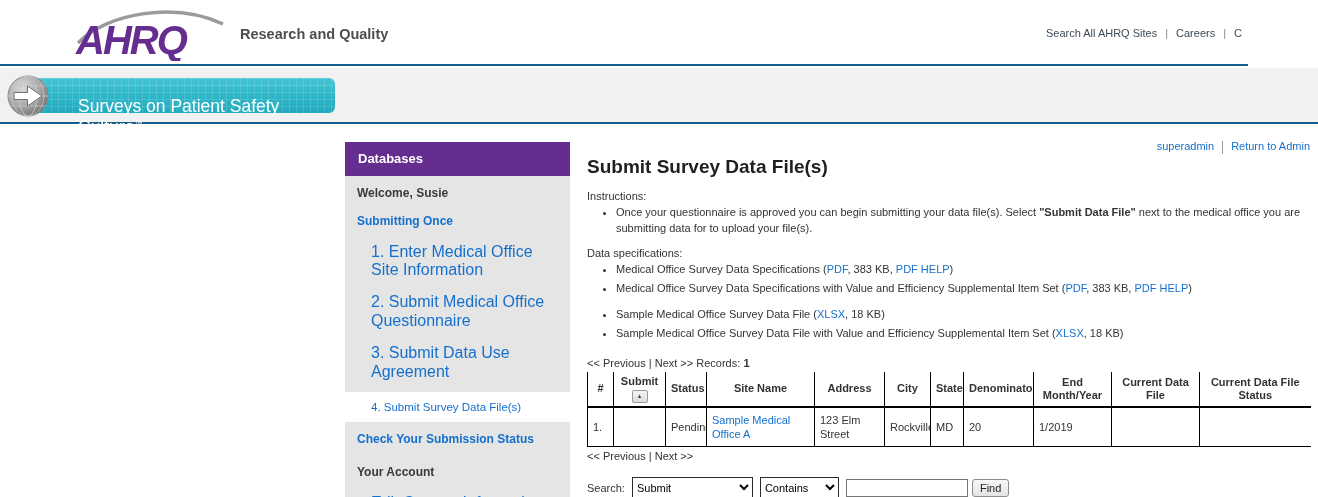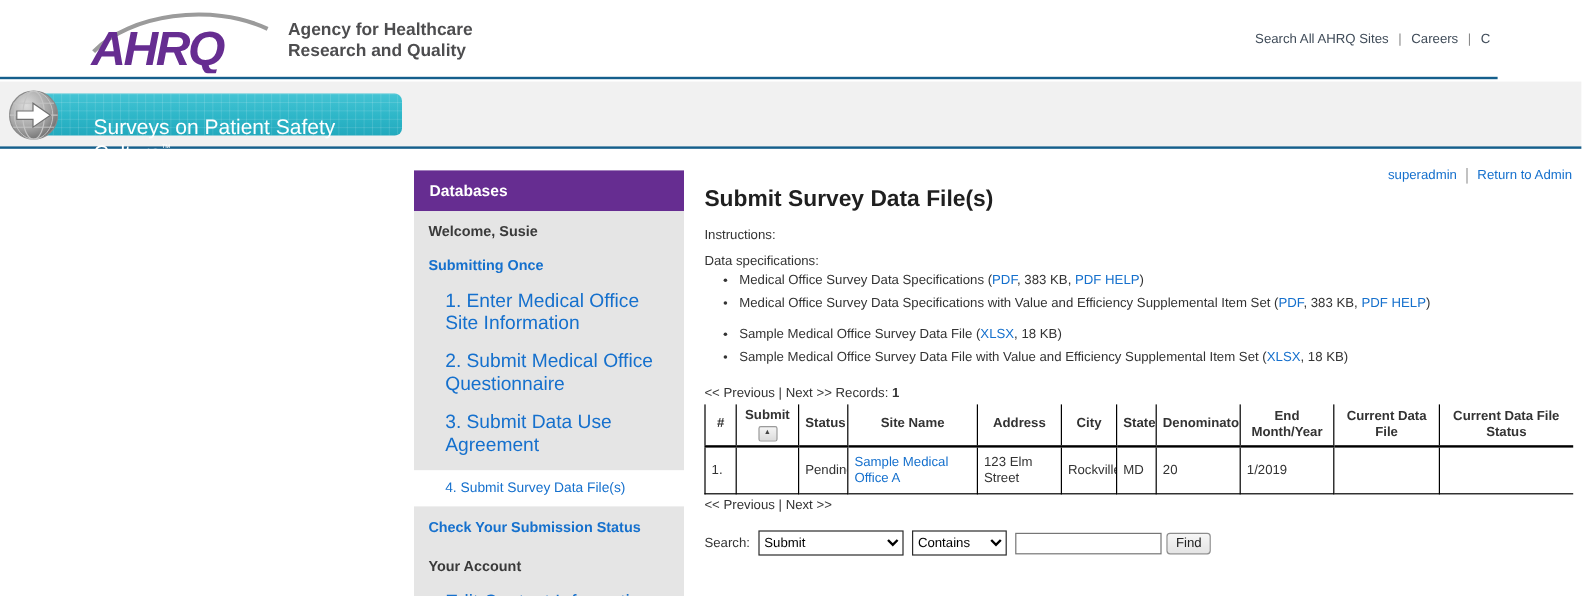--- a/index.html
+++ b/index.html
@@ -91,21 +91,20 @@
 </head>
 <body>
 
 <div class="top-header">
   <div class="logo-wrap">
     <svg width="152" height="54" viewBox="0 0 152 54">
       <path d="M4 36 C 34 5, 102 -5, 149 17" stroke="#9b9b9b" stroke-width="3.4" fill="none"></path>
       <text x="2" y="47" font-weight="bold" font-style="italic" font-size="40" letter-spacing="-2" fill="#662d91">AHRQ</text>
     </svg>
     <div class="logo-tagline">
-      <div>Agency for Healthcare</div>
       <div>Research and Quality</div>
     </div>
   </div>
   <div class="top-links">
     <a>Search All AHRQ Sites</a><span class="sep">|</span><a>Careers</a><span class="sep">|</span><a>C</a>
   </div>
 </div>
 
 <div class="band">
   <div class="teal-banner">
@@ -152,20 +151,23 @@
     <div class="sb-row sb-bold-dark" style="margin-top:5px;">Your Account</div>
     <div class="sb-row sb-sub"><a>Edit Contact Information</a></div>
   </div>
 
 </div>
 
 <div class="main">
   <h1>Submit Survey Data File(s)</h1>
 
   <div class="para-label">Instructions:</div>
+  <ul>
+    <li><span>Once your questionnaire is approved you can begin submitting your data file(s). Select </span><b>"Submit Data File"</b><span> next to the medical office you are submitting data for to upload your file(s).</span></li>
+  </ul>
 
   <div class="para-label">Data specifications:</div>
   <ul>
     <li><span>Medical Office Survey Data Specifications (</span><a>PDF</a><span>, 383 KB, </span><a>PDF HELP</a><span>)</span></li>
     <li><span>Medical Office Survey Data Specifications with Value and Efficiency Supplemental Item Set (</span><a>PDF</a><span>, 383 KB, </span><a>PDF HELP</a><span>)</span></li>
   </ul>
 
   <ul>
     <li><span>Sample Medical Office Survey Data File (</span><a>XLSX</a><span>, 18 KB</span><span>)</span></li>
     <li><span>Sample Medical Office Survey Data File with Value and Efficiency Supplemental Item Set (</span><a>XLSX</a><span>, 18 KB</span><span>)</span></li>

